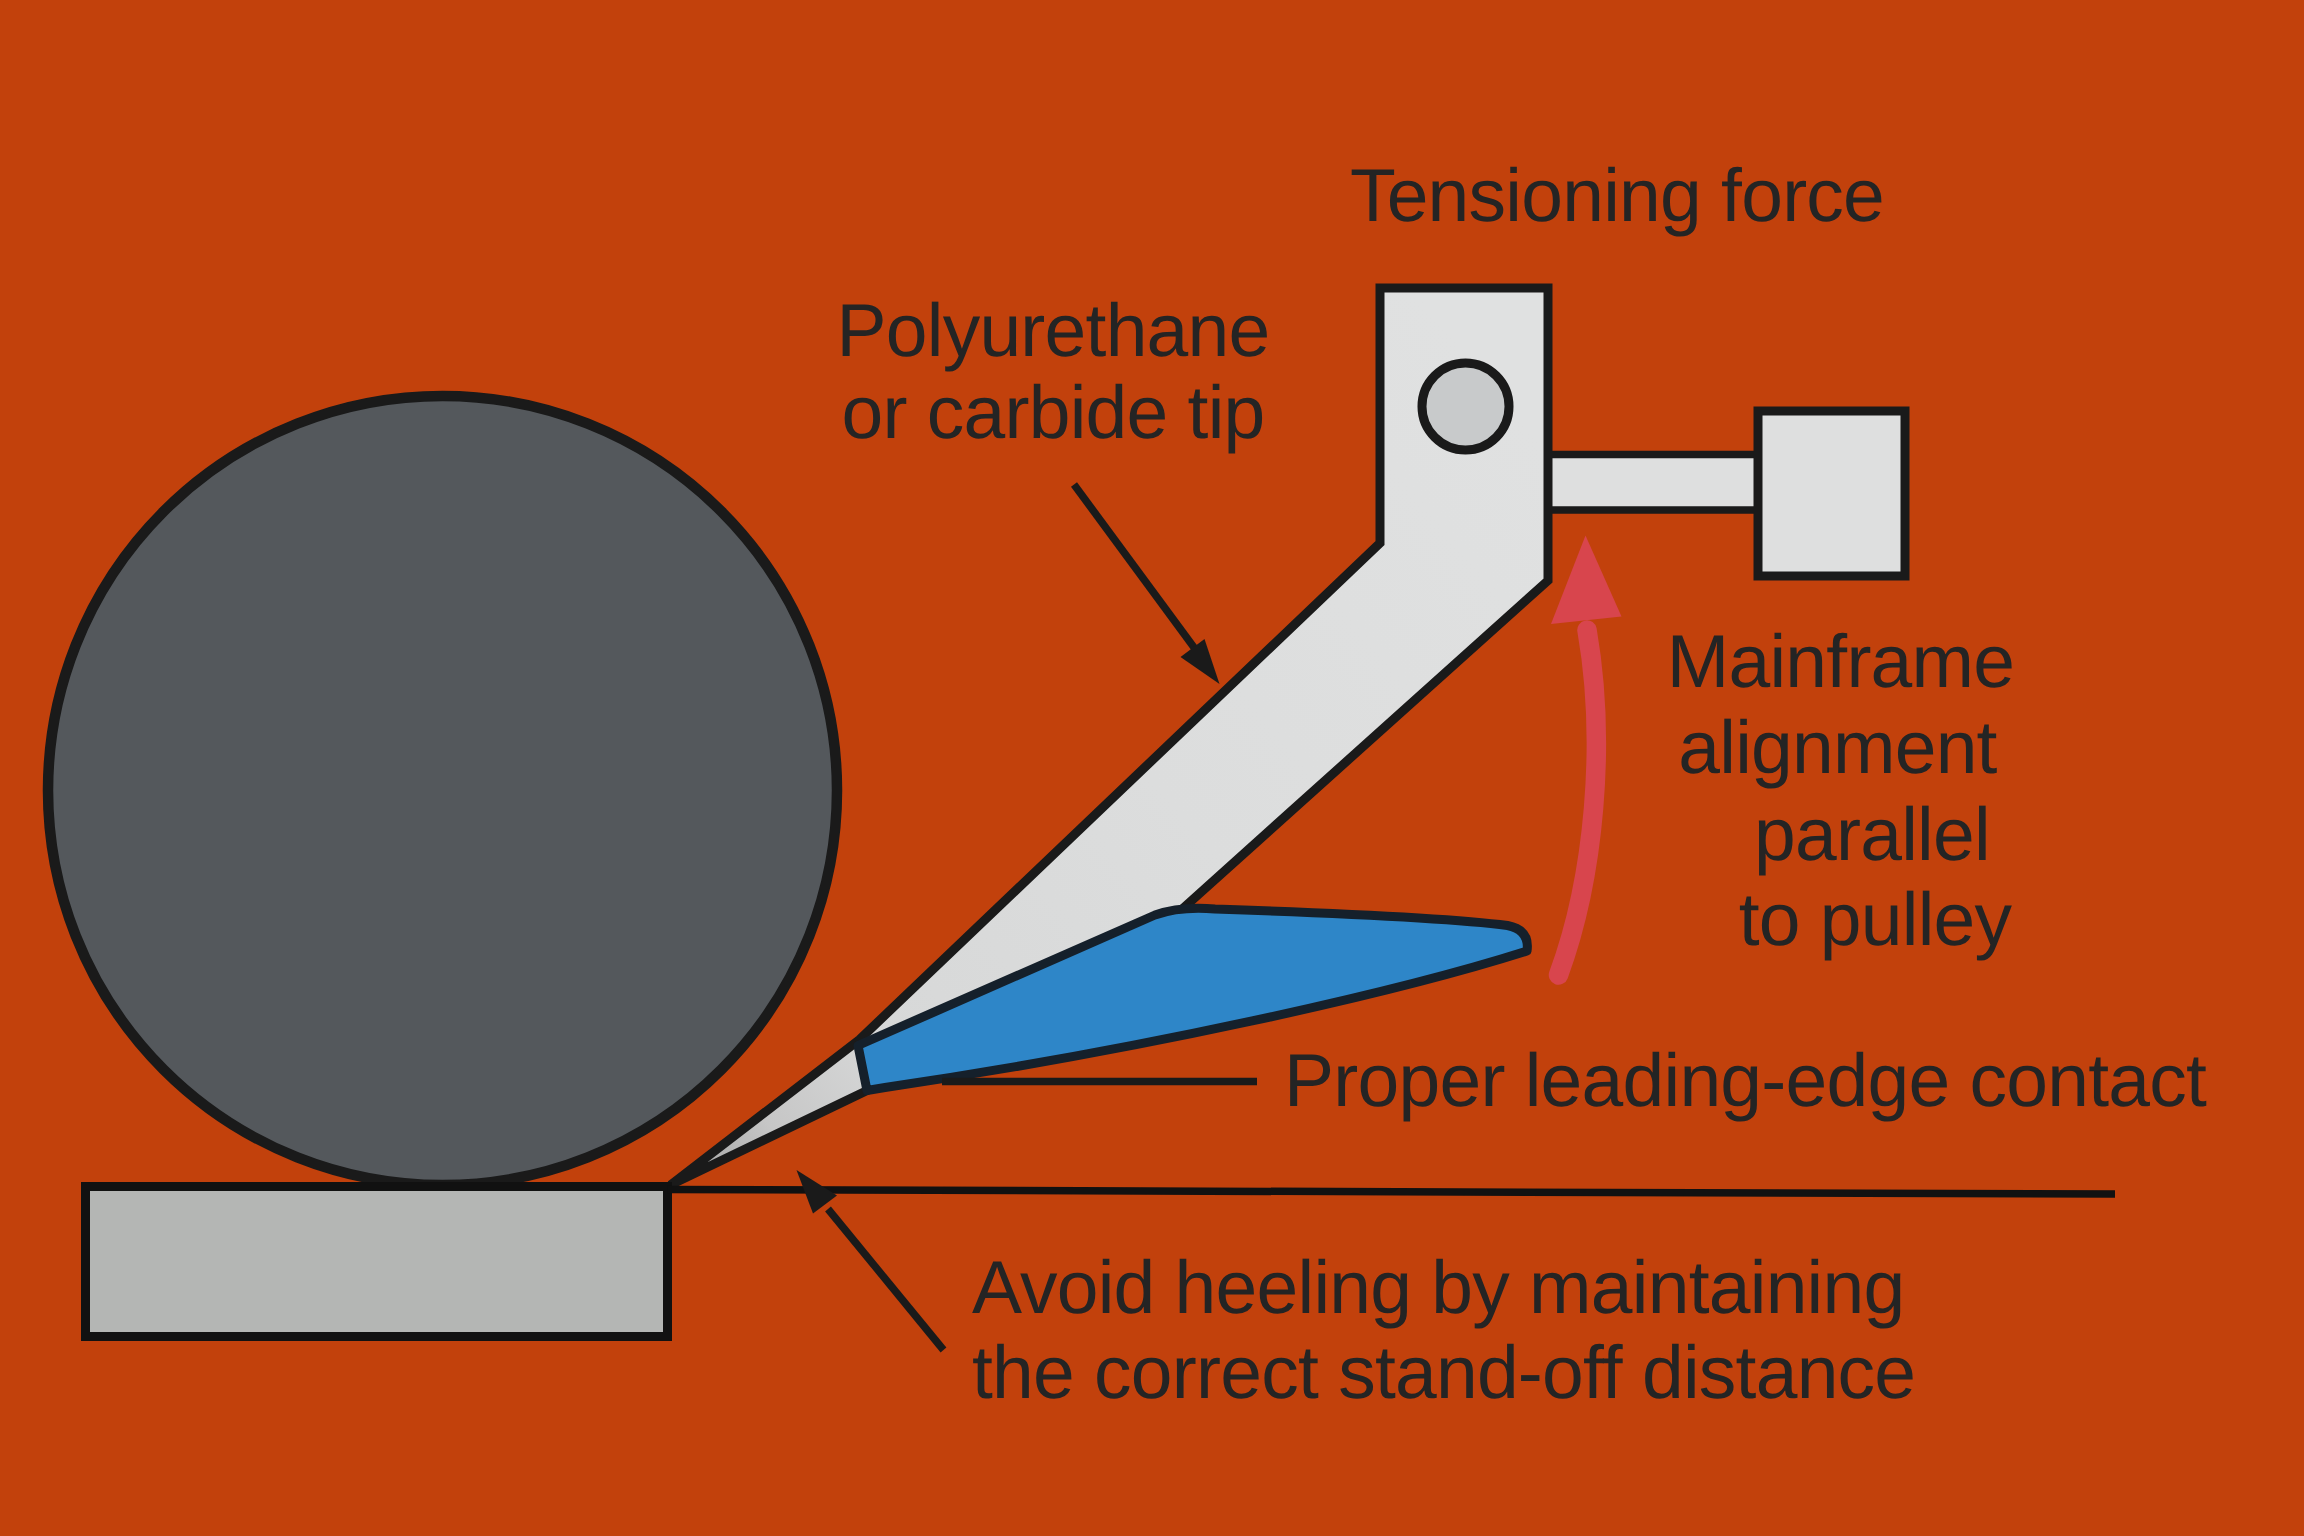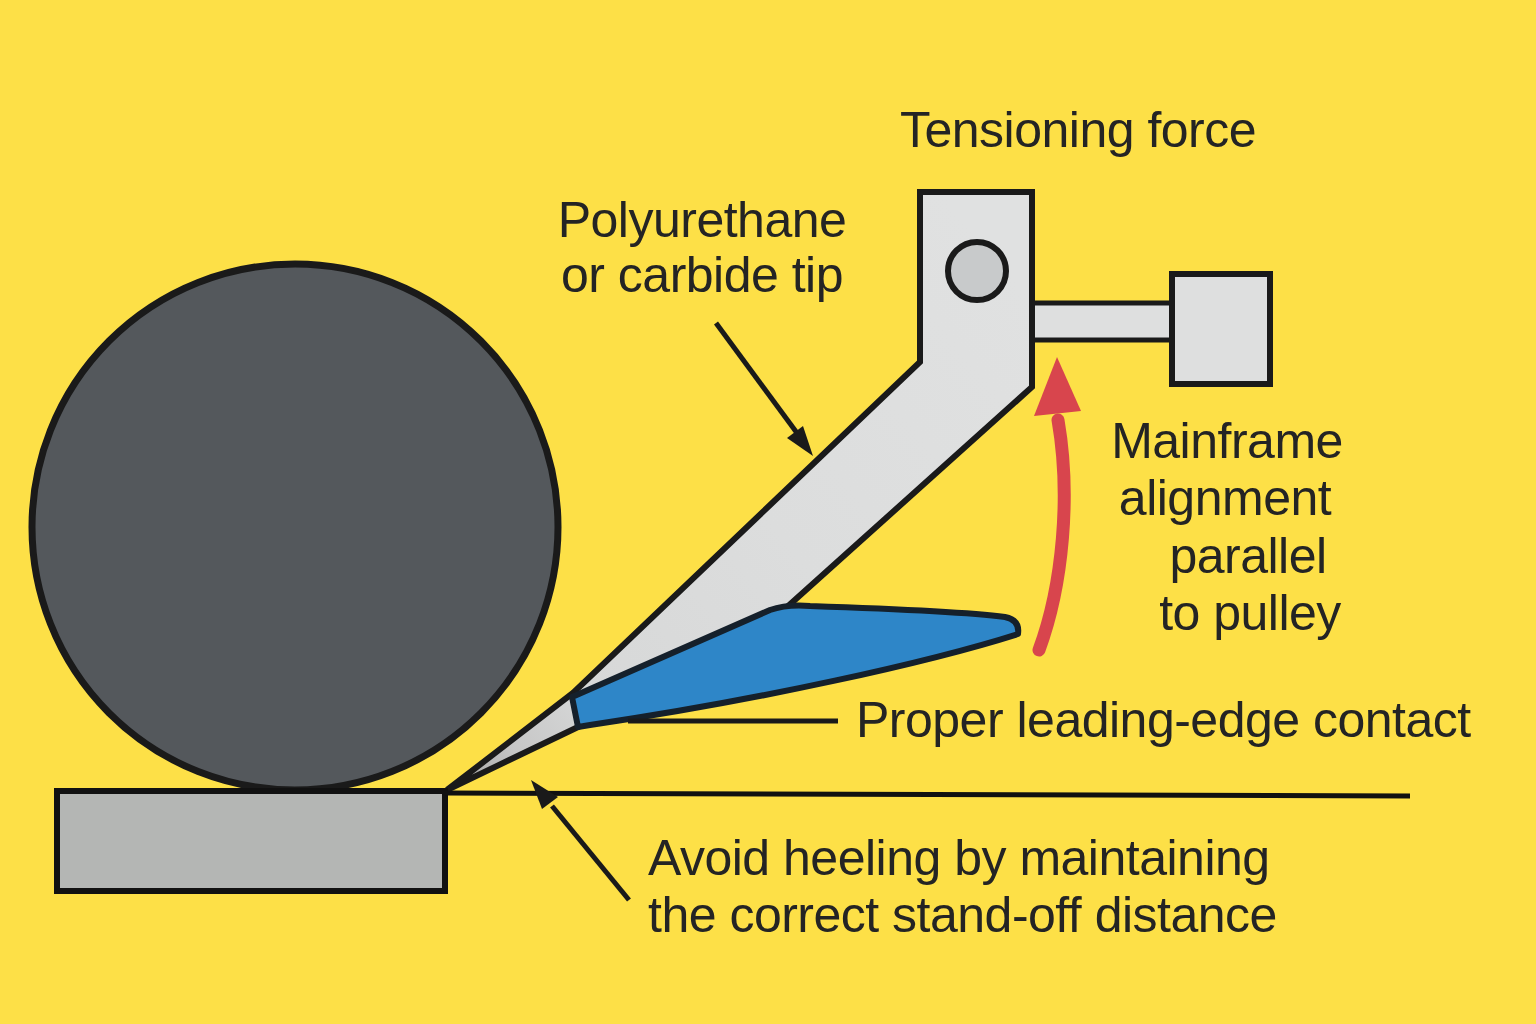--- a/index.html
+++ b/index.html
@@ -1,20 +1,20 @@
 <!DOCTYPE html>
 <html><head>
 <meta charset="utf-8">
 <style>
   html, body { margin: 0; padding: 0; background: #ffffff; }
   .stage {
     position: relative;
     width: 1536px;
     height: 1024px;
-    background: #fde047;
+    background: #c2410c;
     overflow: hidden;
     font-family: "Liberation Sans", "DejaVu Sans", sans-serif;
   }
   svg { display: block; }
   text {
     font-family: "Liberation Sans", "DejaVu Sans", sans-serif;
     font-size: 50px;
     letter-spacing: -0.5px;
   }
 </style>

